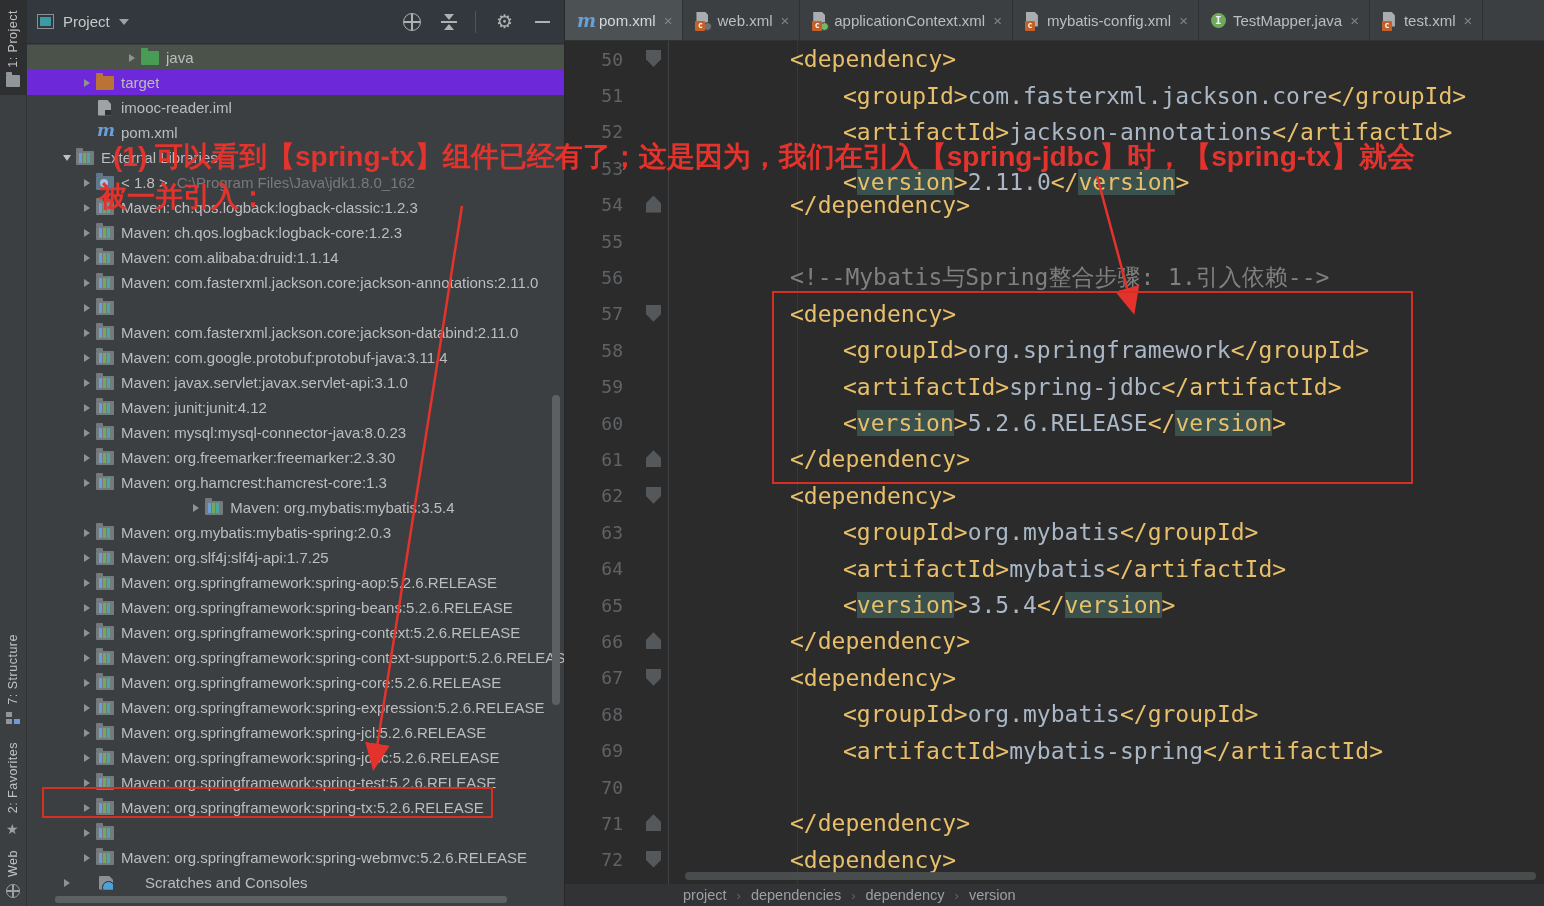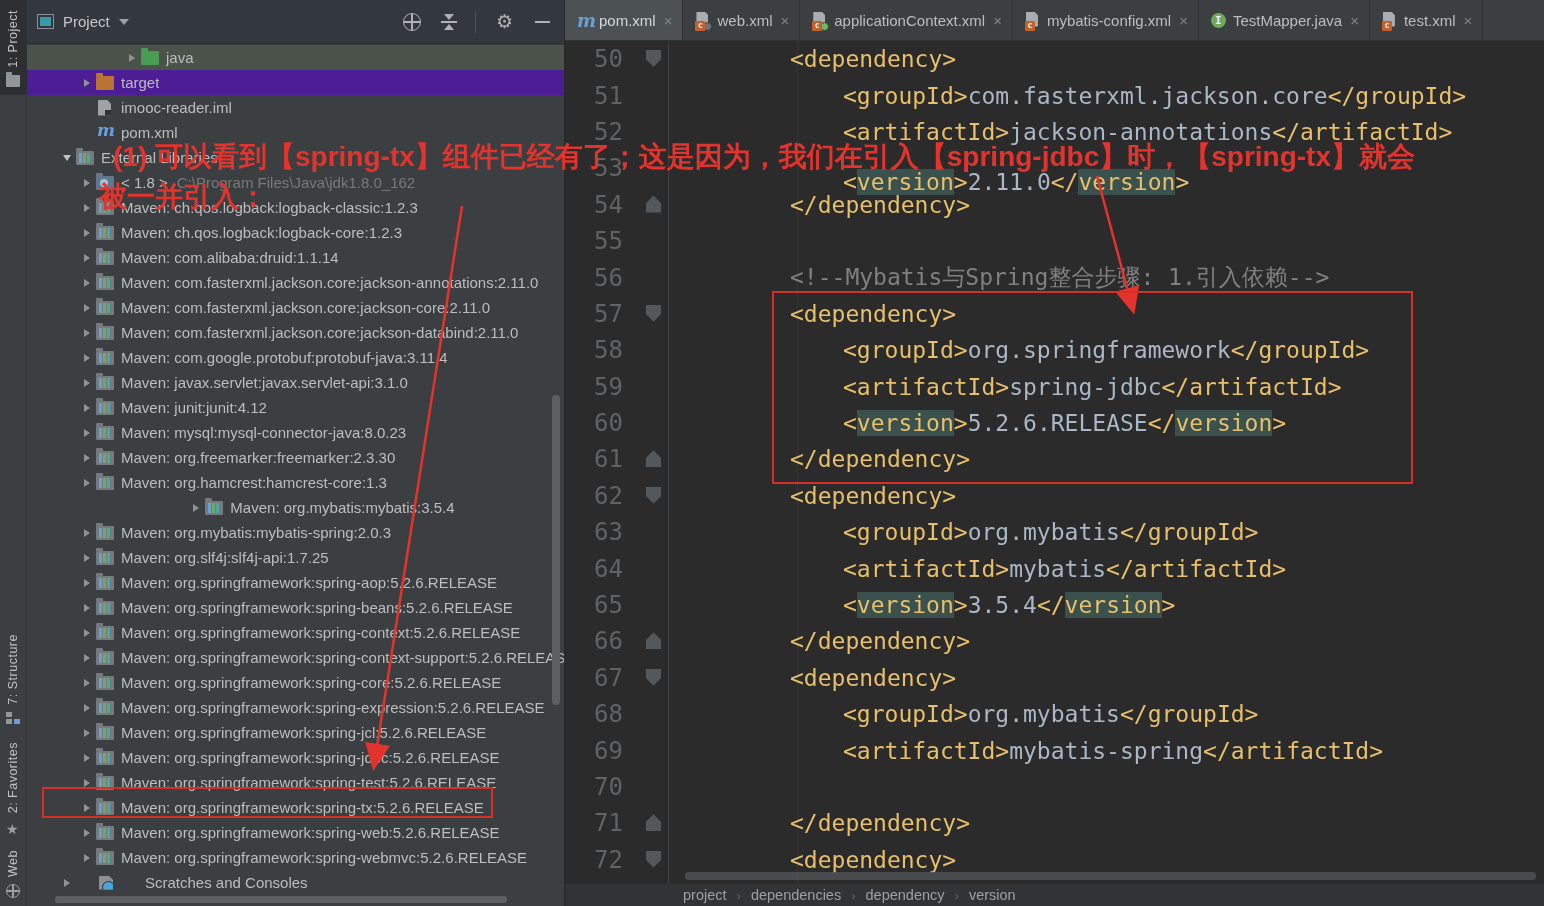--- a/index.html
+++ b/index.html
@@ -120,21 +120,21 @@
   .java-itf-icon::before { content:"I"; position:absolute; left:0; top:1px; width:15px; height:15px;
       background:#6faa5a; border-radius:50%; color:#eef; font:bold 11px/15px "DejaVu Sans Mono", monospace;
       text-align:center; }
 
   #code { position:absolute; top:41px; left:0; right:0; bottom:22px; overflow:hidden;
           font-family:"DejaVu Sans Mono", monospace; }
   #fold-line { position:absolute; left:103px; top:0; bottom:0; width:1px; background:#3f4244; }
   #indent-guide { position:absolute; left:232px; top:0; bottom:0; width:1px; background:#353839; }
   .crow { height:36.4px; display:flex; align-items:center; position:relative; }
   .ln { width:72px; flex:0 0 72px; text-align:right; padding-right:14px;
-        color:#606366; font-size:24px; }
+        color:#606366; font-size:18px; }
   .foldc { width:47px; flex:0 0 47px; position:relative; height:100%; }
   .fold-mark { position:absolute; left:9px; top:9px; width:15px; height:17px; background:#55585a; }
   .fold-down { clip-path:polygon(0 0,100% 0,100% 55%,50% 100%,0 55%); }
   .fold-up { clip-path:polygon(0 45%,50% 0,100% 45%,100% 100%,0 100%); }
   .ctext { font-size:23px; white-space:pre; letter-spacing:0; }
   .tok-tag { color:#e8bf6a; }
   .tok-text { color:#a9b7c6; }
   .tok-comment { color:#808080; }
   .tok-hl { color:#e8bf6a; background:#3b514d; }
 
@@ -199,21 +199,21 @@
       <span class="hdr-icon i-min"></span>
     </div>
     <div id="tree">
         <div class="tree-row" style="padding-left: 95px; background: rgb(74, 82, 73);">
           <span class="arrow-box">
             <span class="tri-r"></span>
           </span>
           <span class="ticon folder-source-icon"></span>
           <span class="tree-label">java</span>
         </div>
-        <div class="tree-row" style="padding-left: 50px; background: #4c1d95;">
+        <div class="tree-row" style="padding-left: 50px; background: #6d28d9;">
           <span class="arrow-box">
             <span class="tri-r"></span>
           </span>
           <span class="ticon folder-excluded-icon"></span>
           <span class="tree-label">target</span>
         </div>
         <div class="tree-row" style="padding-left: 50px;">
           <span class="arrow-box"></span>
           <span class="ticon iml-file-icon"></span>
           <span class="tree-label">imooc-reader.iml</span>
@@ -264,21 +264,20 @@
             <span class="tri-r"></span>
           </span>
           <span class="ticon library-icon"></span>
           <span class="tree-label">Maven: com.fasterxml.jackson.core:jackson-annotations:2.11.0</span>
         </div>
         <div class="tree-row" style="padding-left: 50px;">
           <span class="arrow-box">
             <span class="tri-r"></span>
           </span>
           <span class="ticon library-icon"></span>
-          <span class="tree-label">Maven: com.fasterxml.jackson.core:jackson-core:2.11.0</span>
         </div>
         <div class="tree-row" style="padding-left: 50px;">
           <span class="arrow-box">
             <span class="tri-r"></span>
           </span>
           <span class="ticon library-icon"></span>
           <span class="tree-label">Maven: com.fasterxml.jackson.core:jackson-databind:2.11.0</span>
         </div>
         <div class="tree-row" style="padding-left: 50px;">
           <span class="arrow-box">
@@ -411,21 +410,20 @@
             <span class="tri-r"></span>
           </span>
           <span class="ticon library-icon"></span>
           <span class="tree-label">Maven: org.springframework:spring-tx:5.2.6.RELEASE</span>
         </div>
         <div class="tree-row" style="padding-left: 50px;">
           <span class="arrow-box">
             <span class="tri-r"></span>
           </span>
           <span class="ticon library-icon"></span>
-          <span class="tree-label">Maven: org.springframework:spring-web:5.2.6.RELEASE</span>
         </div>
         <div class="tree-row" style="padding-left: 50px;">
           <span class="arrow-box">
             <span class="tri-r"></span>
           </span>
           <span class="ticon library-icon"></span>
           <span class="tree-label">Maven: org.springframework:spring-webmvc:5.2.6.RELEASE</span>
         </div>
         <div class="tree-row" style="padding-left: 30px; gap: 23px;">
           <span class="arrow-box">

